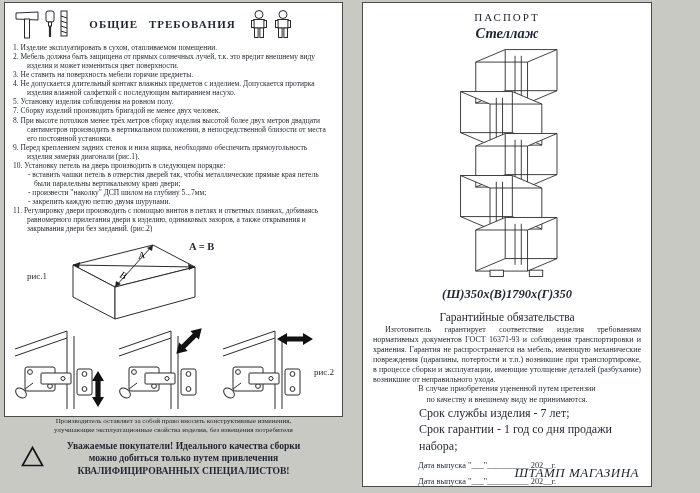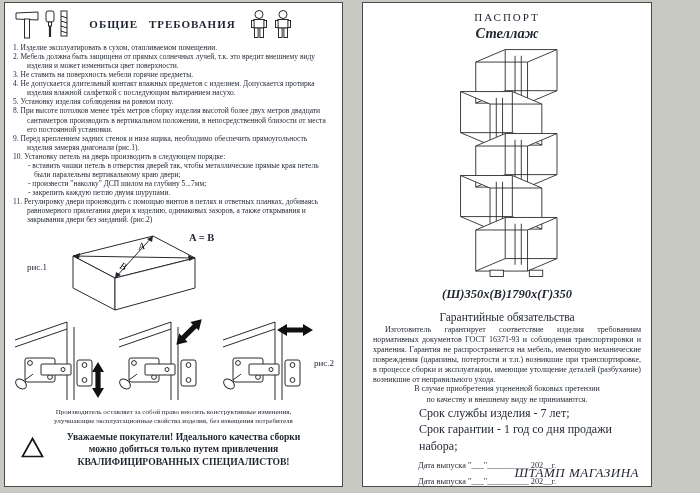--- a/index.html
+++ b/index.html
@@ -5,21 +5,21 @@
   * { margin:0; padding:0; box-sizing:border-box; }
   html,body { width:700px; height:493px; }
   body {
     background:#c9c9c4;
     font-family:"Liberation Serif","DejaVu Serif",serif;
     color:#1e2430;
     position:relative;
     overflow:hidden;
   }
   .box { position:absolute; background:#ffffff; border:1px solid #4a4a4a; }
-  .left-box  { left:4px;  top:2px; width:339px; height:485px; padding:4px 8px; }
+  .left-box  { left:4px;  top:2px; width:339px; height:415px; padding:4px 8px; }
   .right-box { left:362px; top:2px; width:290px; height:485px; padding:6px 10px; }
 
   
   .lb-header { display:grid; grid-template-columns:62px 1fr 84px; align-items:center; height:34px; }
   .lb-title { text-align:center; font-size:11px; font-weight:bold; letter-spacing:1px; word-spacing:7px; }
   .req-list { font-size:7.5px; line-height:1.21; margin-top:2px; }
   .req-item { padding-left:14px; text-indent:-14px; }
   .req-sub  { padding-left:21px; text-indent:-6px; }
   .fig1-row { position:relative; height:88px; }
   .fig1-svg { position:absolute; left:40px; top:2px; }
@@ -90,20 +90,21 @@
         </g>
       </svg>
     </header>
 
     <div class="req-list">
       <div class="req-item"><span>1.</span> <span>Изделие эксплуатировать в сухом, отапливаемом помещении.</span></div>
       <div class="req-item"><span>2.</span> <span>Мебель должна быть защищена от прямых солнечных лучей, т.к. это вредит внешнему виду изделия и может измениться цвет поверхности.</span></div>
       <div class="req-item"><span>3.</span> <span>Не ставить на поверхность мебели горячие предметы.</span></div>
       <div class="req-item"><span>4.</span> <span>Не допускается длительный контакт влажных предметов с изделием. Допускается протирка изделия влажной салфеткой с последующим вытиранием насухо.</span></div>
       <div class="req-item"><span>5.</span> <span>Установку изделия соблюдения на ровном полу.</span></div>
+      <div class="req-item"><span>7.</span> <span>Сборку изделий производить бригадой не менее двух человек.</span></div>
       <div class="req-item"><span>8.</span> <span>При высоте потолков менее трёх метров сборку изделия высотой более двух метров двадцати сантиметров производить в вертикальном положении, в непосредственной близости от места его постоянной установки.</span></div>
       <div class="req-item"><span>9.</span> <span>Перед креплением задних стенок и низа ящика, необходимо обеспечить прямоугольность изделия замеряя диагонали (рис.1).</span></div>
       <div class="req-item"><span>10.</span> <span>Установку петель на дверь производить в следующем порядке:</span></div>
       <div class="req-sub">- вставить чашки петель в отверстия дверей так, чтобы металлические прямые края петель были паралельны вертикальному краю двери;</div>
       <div class="req-sub">- произвести "наколку" ДСП шилом на глубину 5...7мм;</div>
       <div class="req-sub">- закрепить каждую петлю двумя шурупами.</div>
       <div class="req-item"><span>11.</span> <span>Регулировку двери производить с помощью винтов в петлях и ответных планках, добиваясь равномерного прилегания двери к изделию, одинаковых зазоров, а также открывания и закрывания двери без заеданий. (рис.2)</span></div>
     </div>
 
     <div class="fig1-row">
@@ -227,21 +228,21 @@
         </g>
       </svg>
     </div>
 
     <div class="dims">(Ш)350х(В)1790х(Г)350</div>
 
     <div class="war-title">Гарантийные обязательства</div>
     <p class="war-text">Изготовитель гарантирует соответствие изделия требованиям нормативных документов ГОСТ 16371-93 и соблюдения транспортировки и хранения. Гарантия не распространяется на мебель, имеющую механические повреждения (царапины, потертости и т.п.) возникшие при транспортировке, в процессе сборки и эксплуатации, имеющие утолщение деталей (разбухание) возникшие от неправильного ухода.</p>
 
     <div class="war-note">
-      <div>В случае приобретения уцененной боковых претензии</div>
+      <div>В случае приобретения уцененной путем претензии</div>
       <div>по качеству и внешнему виду не принимаются.</div>
     </div>
 
     <div class="srok">Срок службы изделия - 7 лет;</div>
     <div class="srok">Срок гарантии - 1 год со дня продажи набора;</div>
 
     <div class="date-line">Дата выпуска "___"__________ 202__г.</div>
     <div class="date-line">Дата выпуска "___"__________ 202__г.</div>
 
     <div class="stamp">ШТАМП МАГАЗИНА</div>

